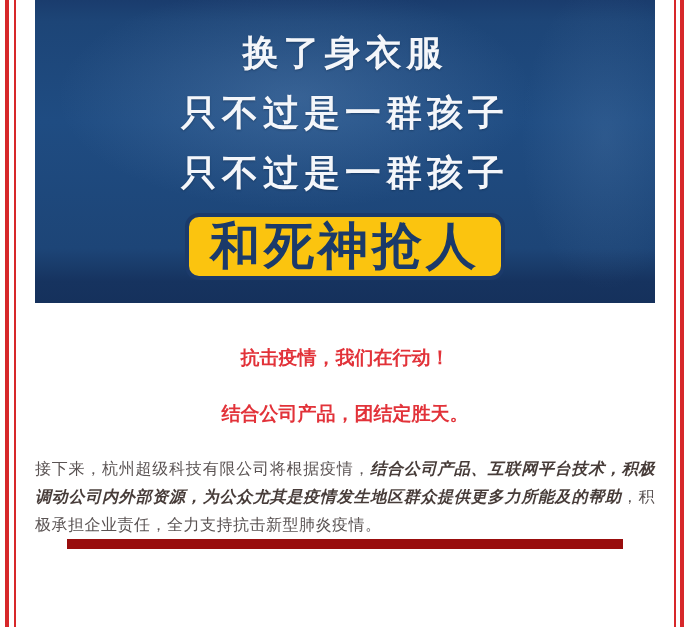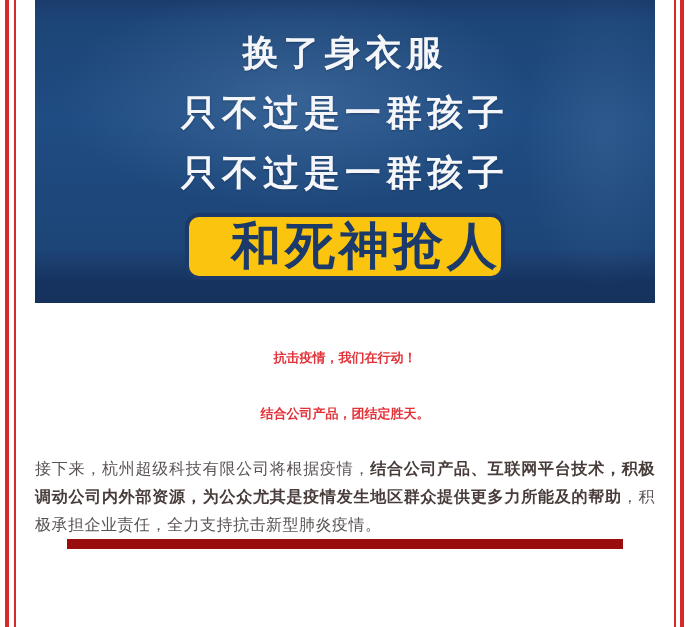--- a/index.html
+++ b/index.html
@@ -56,50 +56,50 @@
     font-family: "DejaVu Serif", serif;
     text-shadow: 0 1px 2px rgba(10,25,50,0.35);
   }
   .hero-badge {
     width: 312px;
     height: 59px;
     margin: 11px auto 0;
     background: #fbc40f;
     border: 4px solid #1b3a6a;
     border-radius: 14px;
-    text-align: right;
+    text-align: center;
     line-height: 59px;
     font-size: 50px;
     font-weight: 900;
     color: #1b3a6a;
     letter-spacing: 4px;
   }
 
   
   .heading {
     margin: 5px;
     line-height: 28px;
     text-align: center;
-    font-size: 13px;
+    font-size: 19px;
     font-weight: bold;
     color: #e23239;
   }
   .heading-1 { margin-top: 41px; }
   .heading-2 { margin-top: 28px; }
   .para {
     margin: 0;
     line-height: 28px;
     font-size: 16px;
     letter-spacing: 0.5px;
     color: #5a5353;
     text-align: justify;
   }
   .para-1 { margin-top: 28px; }
   .para-2 { margin-top: 27px; }
-  .para b  { color: #473c39; }
+  .para b  { color: #473c39; font-style: italic; }
 
   .bottom-bar {
     width: 556px;
     height: 10px;
     margin: 0 auto;
     background: #990d0d;
   }
 </style>
 </head>
 <body>

